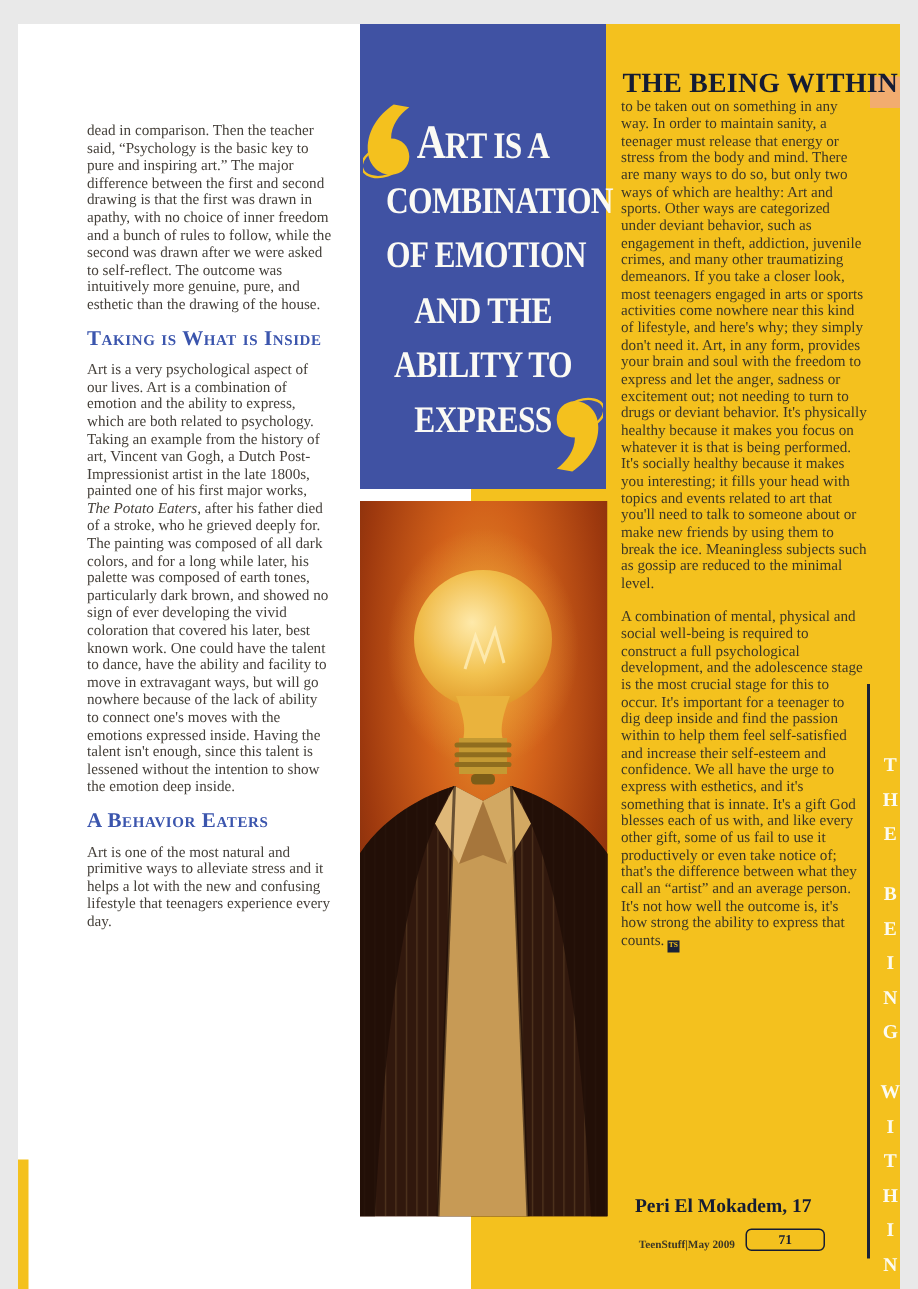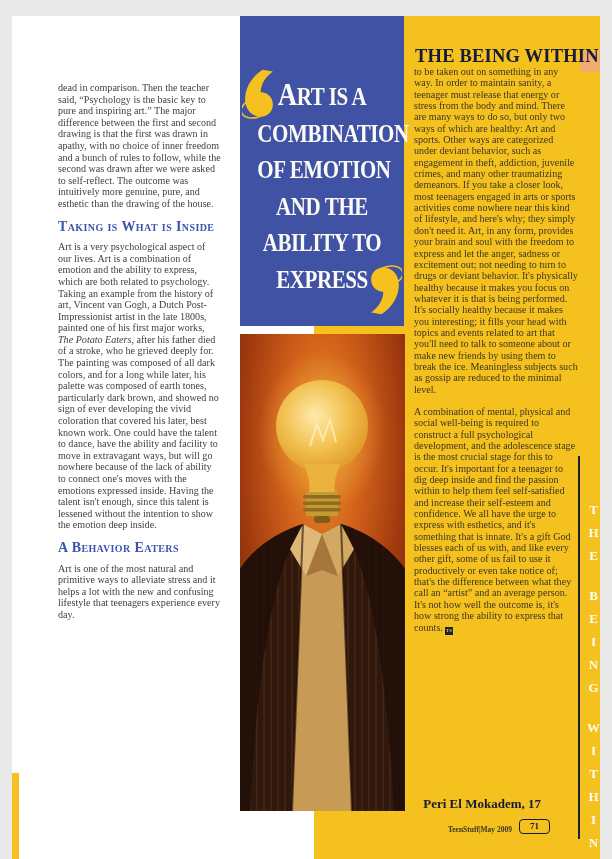--- a/index.html
+++ b/index.html
@@ -51,21 +51,21 @@
 
   
   .photo { position:absolute; left:228px; top:318px; width:165px; height:477px; display:block; }
 
   
   .byline { position:absolute; right:59px; top:780px; font-size:13px; font-weight:bold; color:#151C33; }
   .footer { position:absolute; right:50px; top:803px; display:flex; align-items:flex-end; gap:7px; }
   .mag { font-size:7.5px; font-weight:bold; color:#3C3625; }
   .pagenum {
     font-size:9px; font-weight:bold; color:#151C33;
-    border:1.5px solid #151C33; border-radius:4px; padding:1px 10px; line-height:11px;
+    border:1.5px solid #151C33; border-radius:4px; padding:1px 21px; line-height:11px;
   }
 
   
   .vline { position:absolute; left:566px; top:440px; width:2px; height:383px; background:#1A2238; }
   .vtitle {
     position:absolute; left:573px; top:486px; display:flex; flex-direction:column; gap:17px;
     color:#FCFBF2; font-weight:bold; font-size:13px;
   }
   .vtitle span { writing-mode:vertical-rl; text-orientation:upright; letter-spacing:8px; }
 </style>

